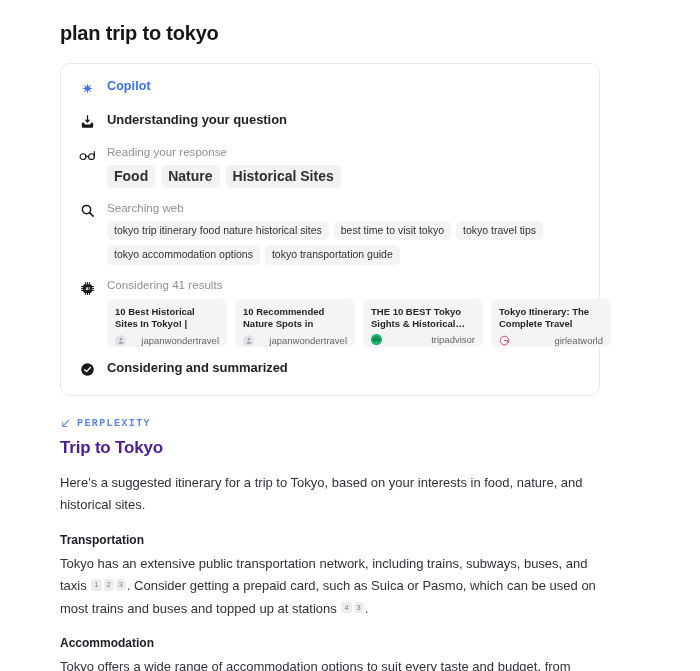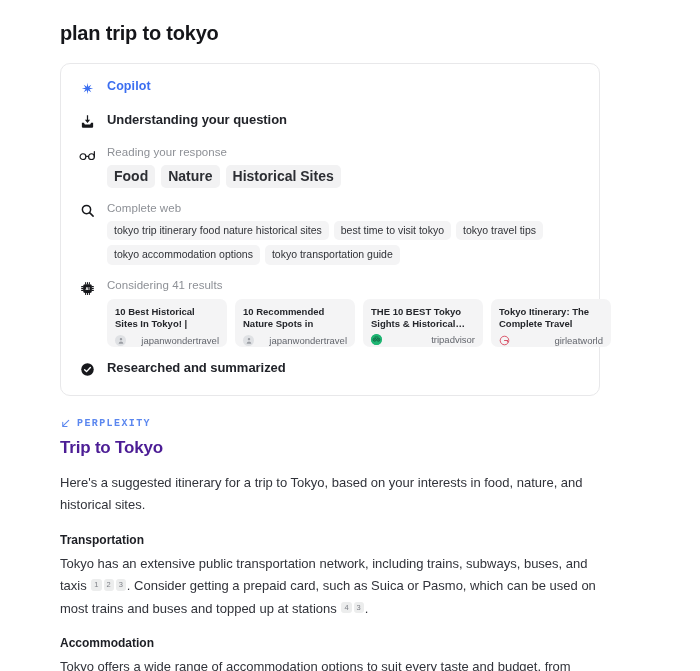--- a/index.html
+++ b/index.html
@@ -258,21 +258,21 @@
     </div>
 
     <div class="step-row search-row">
       <span class="step-icon">
         <svg width="15" height="15" viewBox="0 0 24 24" fill="none" stroke="#17181c" stroke-width="2.4">
           <circle cx="10.4" cy="10.4" r="6.6"></circle>
           <path d="M15.4 15.4L21 21" stroke-linecap="round"></path>
         </svg>
       </span>
       <div class="step-body">
-        <div class="step-muted">Complete web</div>
+        <div class="step-muted">Searching web</div>
         <div class="queries">
           <span class="query-pill">tokyo trip itinerary food nature historical sites</span>
           <span class="query-pill">best time to visit tokyo</span>
           <span class="query-pill">tokyo travel tips</span>
           <span class="query-pill">tokyo accommodation options</span>
           <span class="query-pill">tokyo transportation guide</span>
         </div>
       </div>
     </div>
 
@@ -349,21 +349,21 @@
       </div>
     </div>
 
     <div class="step-row researched-row">
       <span class="step-icon">
         <svg width="15" height="15" viewBox="0 0 24 24">
           <circle cx="12" cy="12" r="10" fill="#17181c"></circle>
           <path d="M7.4 12.3l3.1 3.1 6.1-6.5" fill="none" stroke="#ffffff" stroke-width="2.2" stroke-linecap="round" stroke-linejoin="round"></path>
         </svg>
       </span>
-      <span class="step-body step-strong">Researched and summarized</span>
+      <span class="step-body step-strong">Considering and summarized</span>
     </div>
 
   </div>
 
   <div class="answer">
 
     <div class="brand-line">
       <span>
         <svg width="11" height="11" viewBox="0 0 24 24" fill="none" stroke="#5b87ef" stroke-width="2.3" stroke-linecap="round" stroke-linejoin="round">
           <path d="M19 5L6.6 17.4"></path>

